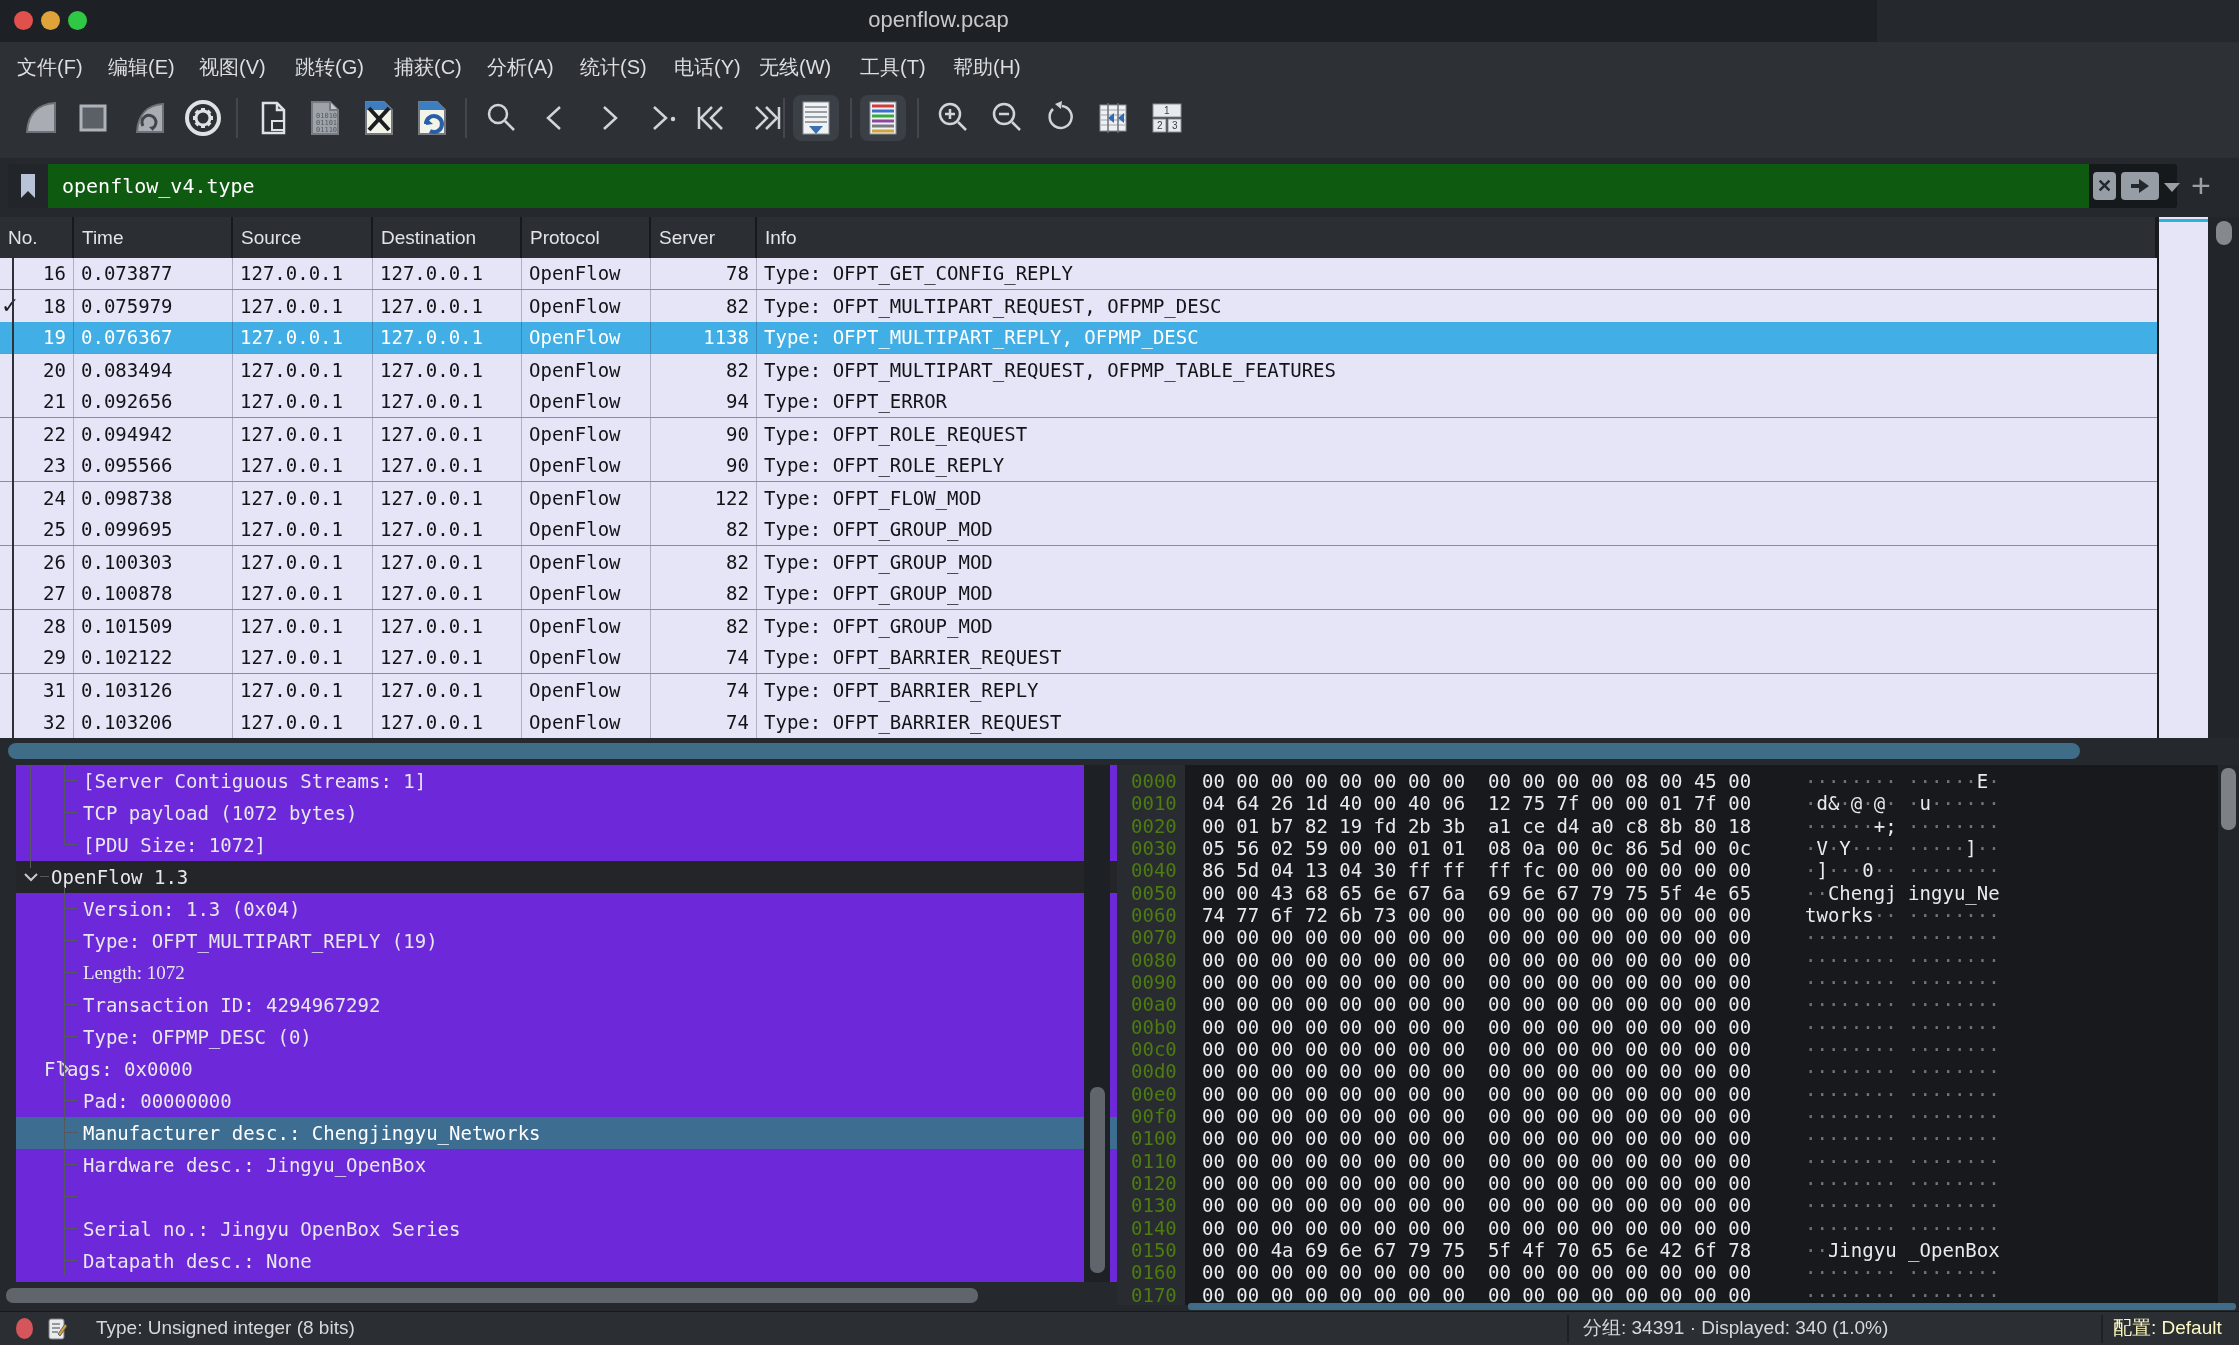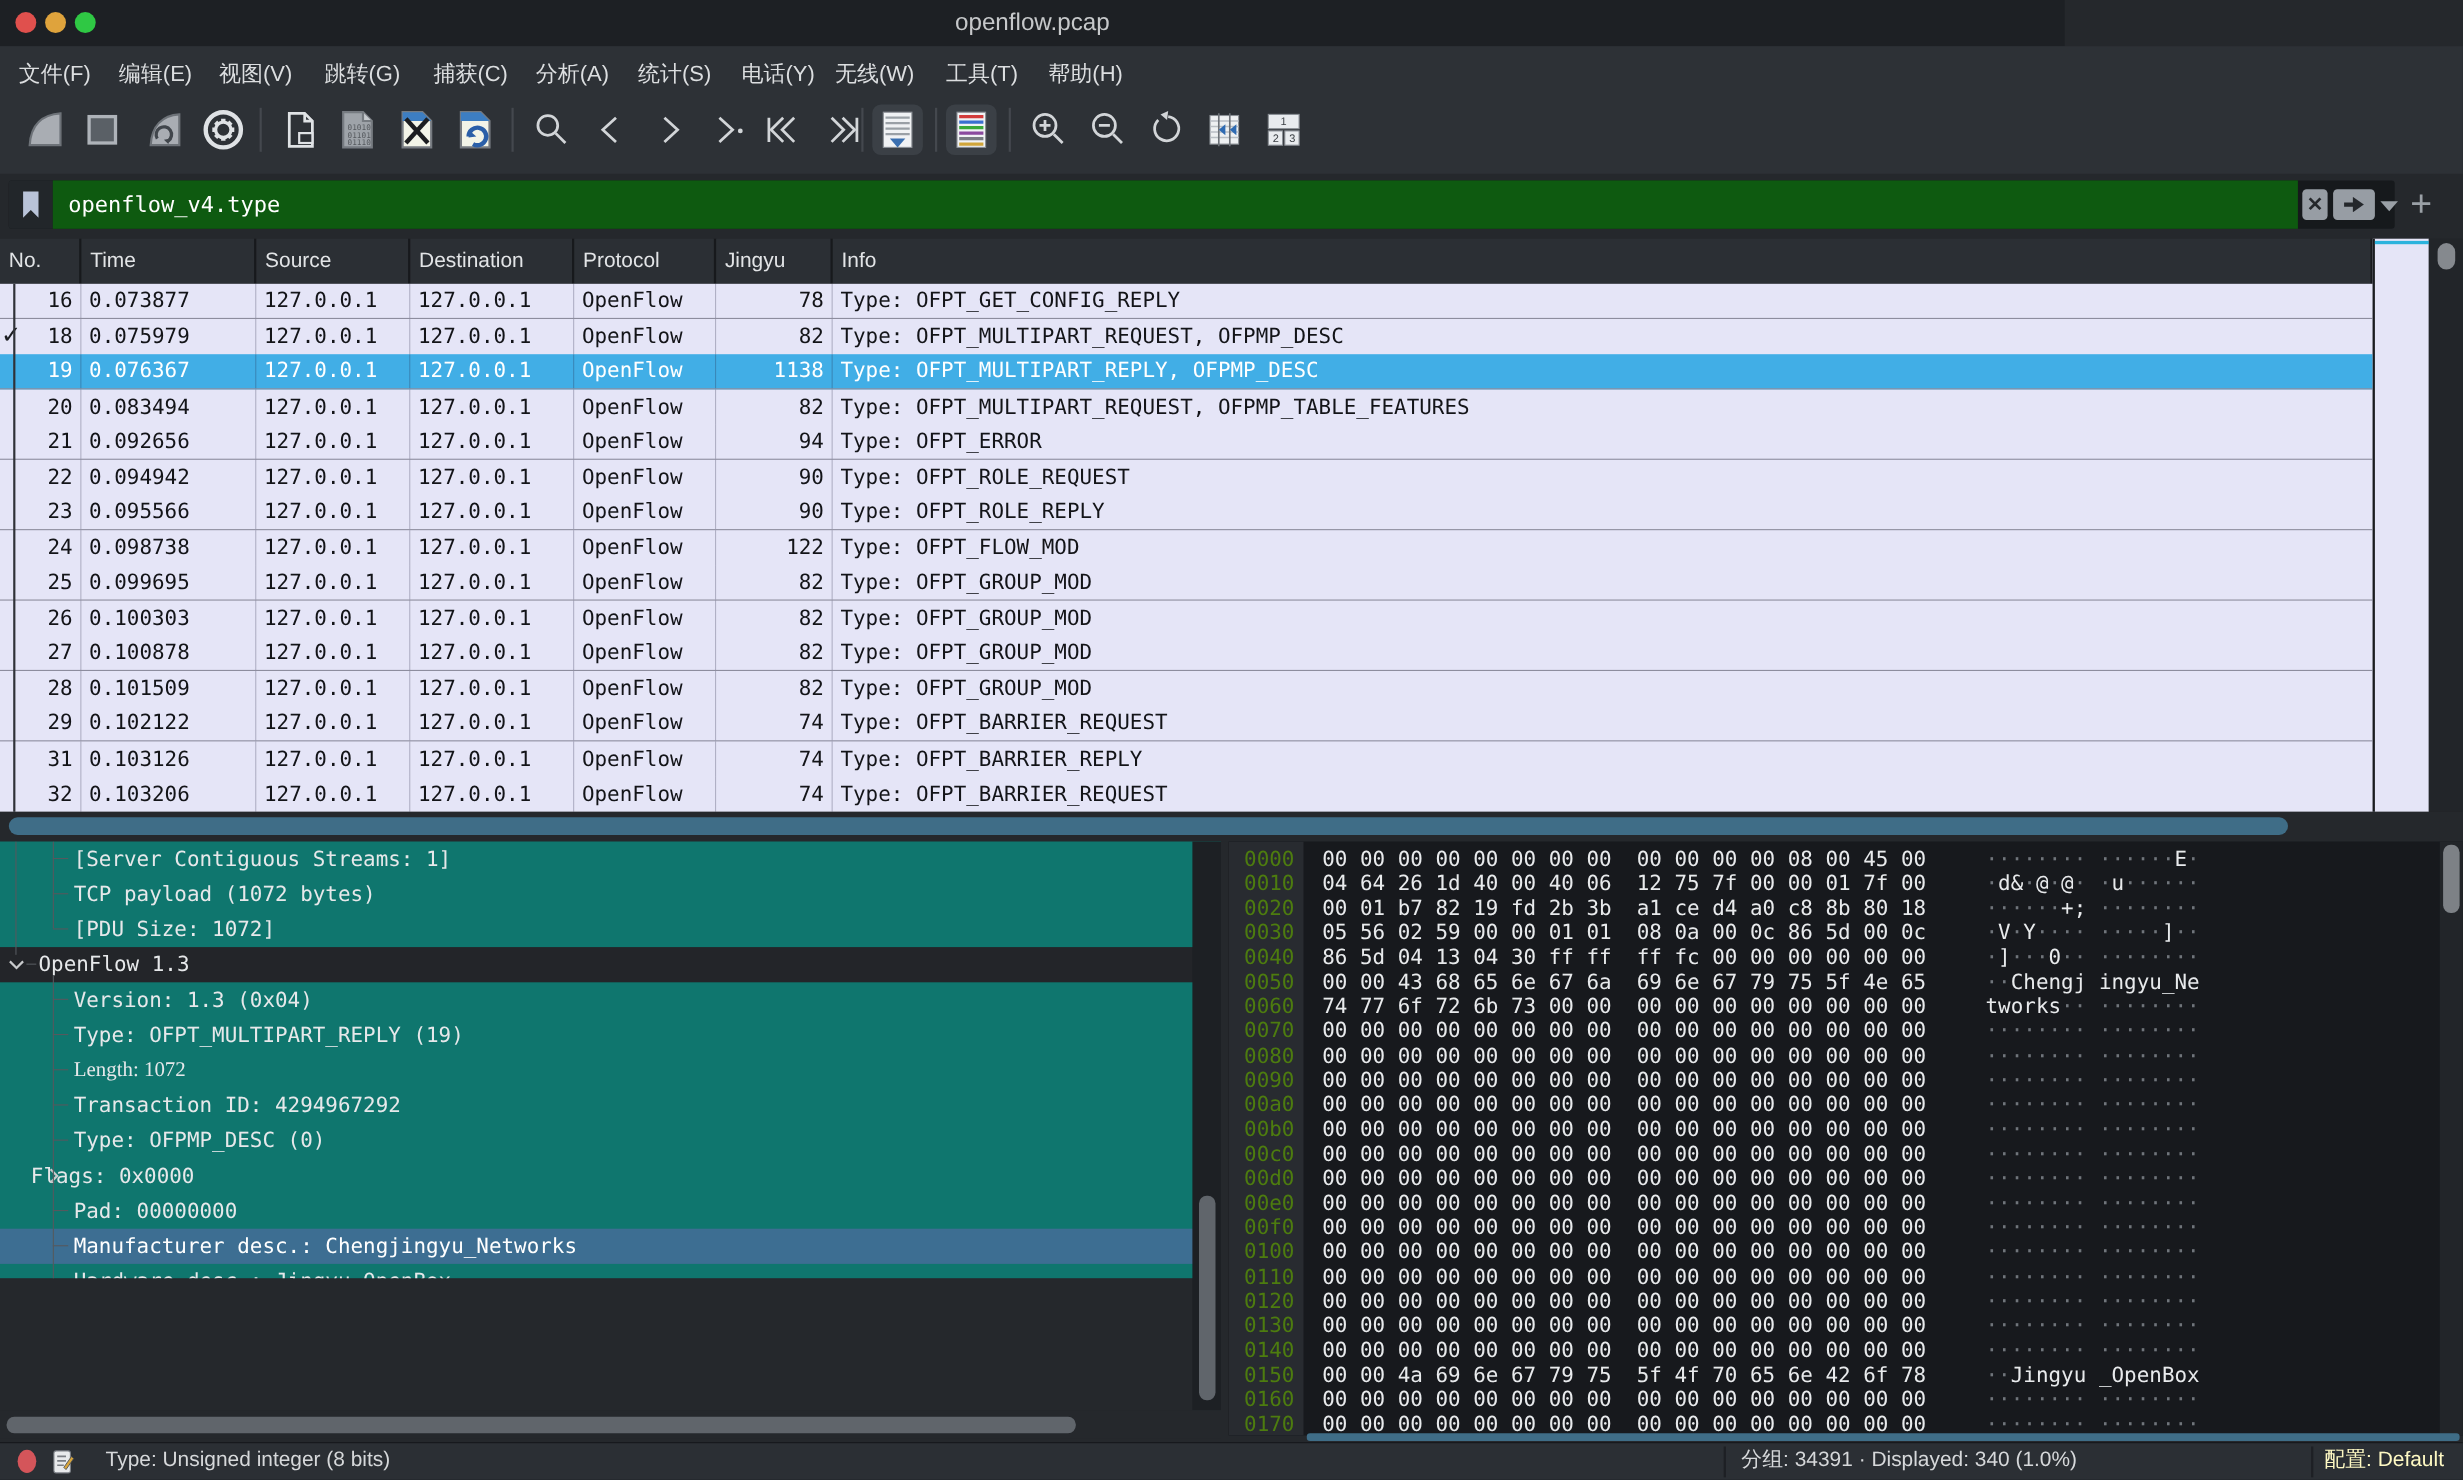--- a/index.html
+++ b/index.html
@@ -37,21 +37,21 @@
   .pl-cell.l { padding-left:7px; }
   #pl-spine { left:12px; top:258px; width:2px; height:480px; background:#303238; }
   #pl-check { left:1px; color:#1c1e22; font-size:22px; font-family:"DejaVu Sans", sans-serif; }
   #pl-minimap { left:2157px; top:217px; width:51px; height:521px; background:#e5e5f7; border-left:2px solid #1a1c1f; }
   #pl-minimap-cursor { position:absolute; left:0; top:2px; width:100%; height:3px; background:#2bb3dd; }
   #pl-vsb { left:2208px; top:217px; width:31px; height:521px; background:#222529; }
   #pl-vsb-thumb { position:absolute; left:8px; top:4px; width:16px; height:24px; background:#85898e; border-radius:8px; }
   #pl-hsb { left:0; top:738px; width:2239px; height:27px; background:#25282c; }
   #pl-hsb-thumb { position:absolute; left:8px; top:5px; width:2072px; height:16px; background:#3f6d87; border-radius:8px; }
   
-  #detail-pane { left:0; top:765px; width:1110px; height:397px; background:#0f766e; overflow:hidden; }
+  #detail-pane { left:16px; top:765px; width:1110px; height:517px; background:#6d28d9; overflow:hidden; }
   .dt-row { position:absolute; left:0; width:1110px; height:32px; line-height:32px; color:#e6e8ea; font-family:"DejaVu Sans Mono", monospace; font-size:19px; white-space:pre; }
   .dt-band { background:#232529; }
   .dt-sel { background:#3d6e92; color:#ffffff; }
   .dt-guide { position:absolute; background:#55595e; }
   .dt-exp { position:absolute; color:#c8cacc; }
   #dt-vsb { left:1084px; top:765px; width:26px; height:517px; background:#1d2024; }
   #dt-vsb-thumb { position:absolute; left:6px; top:322px; width:15px; height:186px; background:#60656b; border-radius:7px; }
   #dt-hsb { left:0; top:1282px; width:1110px; height:26px; background:#25282c; }
   #dt-hsb-thumb { position:absolute; left:6px; top:6px; width:972px; height:15px; background:#60656b; border-radius:7px; }
   
@@ -299,21 +299,21 @@
     <div id="filter-caret"></div>
   </div>
   <div id="filter-add" class="abs">+</div>
 
   <div id="pl-header" class="abs">
       <div class="pl-hcell" style="left: 0px; width: 74px;">No.</div>
       <div class="pl-hcell" style="left: 74px; width: 159px;">Time</div>
       <div class="pl-hcell" style="left: 233px; width: 140px;">Source</div>
       <div class="pl-hcell" style="left: 373px; width: 149px;">Destination</div>
       <div class="pl-hcell" style="left: 522px; width: 129px;">Protocol</div>
-      <div class="pl-hcell" style="left: 651px; width: 106px;">Jingyu</div>
+      <div class="pl-hcell" style="left: 651px; width: 106px;">Server</div>
       <div class="pl-hcell" style="left: 757px; width: 1400px;">Info</div>
     </div>
   <div id="pl-rows" class="abs">
       <div class="pl-row pairline">
         <div class="pl-cell r" style="width: 74px;">16</div>
         <div class="pl-cell l" style="width: 159px;">0.073877</div>
         <div class="pl-cell l" style="width: 140px;">127.0.0.1</div>
         <div class="pl-cell l" style="width: 149px;">127.0.0.1</div>
         <div class="pl-cell l" style="width: 129px;">OpenFlow</div>
         <div class="pl-cell r" style="width: 106px;">78</div>

